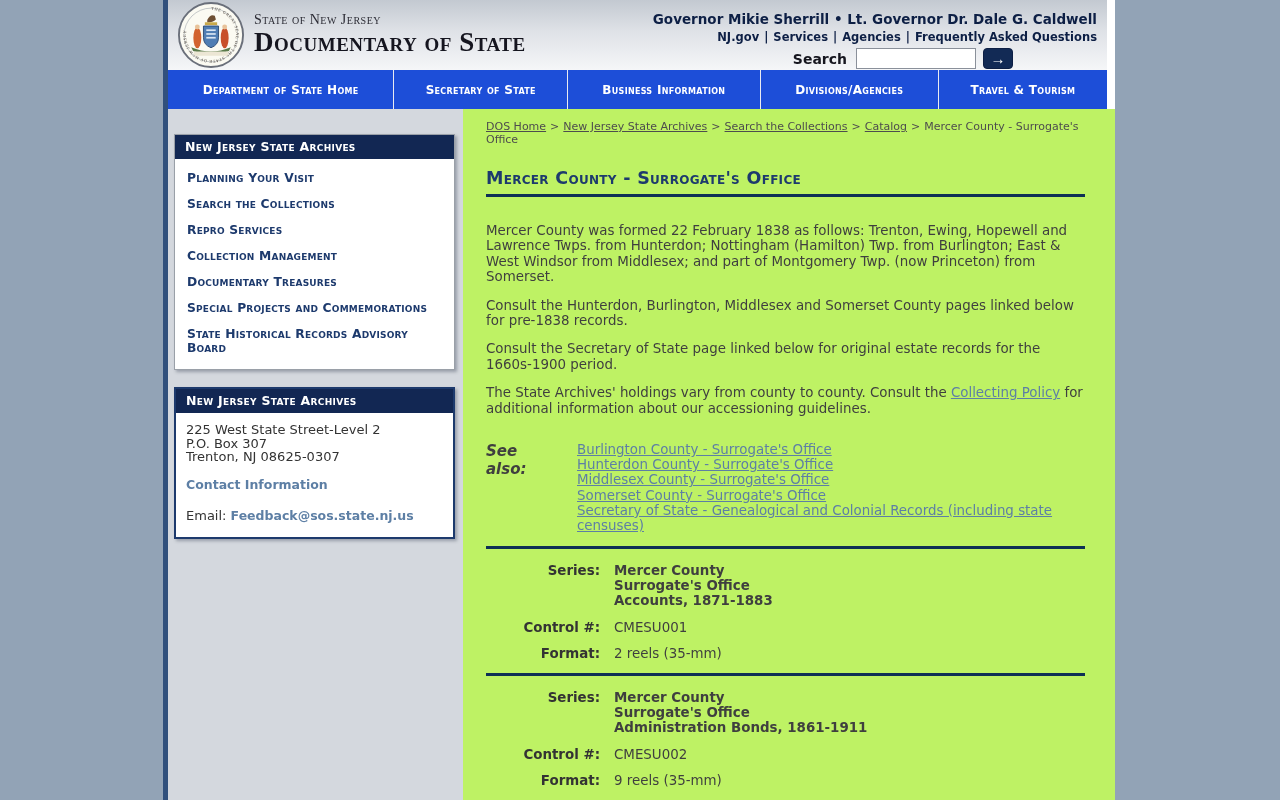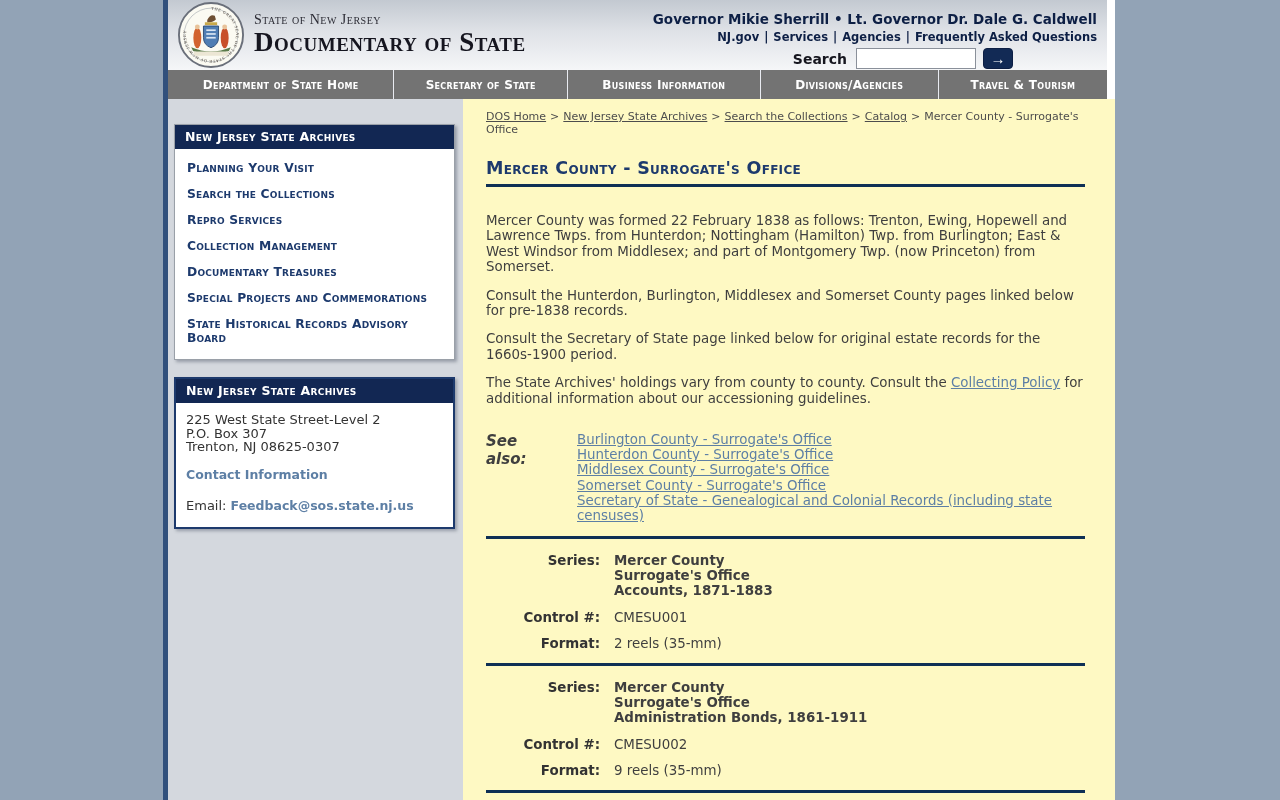--- a/index.html
+++ b/index.html
@@ -34,21 +34,21 @@
   .gov-line { font-size: 13.5px; font-weight: bold; color: #0d1f45; }
   .quick-links { margin-top: 3px; font-size: 11.5px; font-weight: bold; color: #0d1f45; }
   .quick-links a { color: #0d1f45; text-decoration: none; }
   .qsep { padding: 0 5px; color: #0d1f45; }
   .search-row { margin-top: 4px; margin-right: 84px; display: flex; justify-content: flex-end; align-items: center; }
   .search-lbl { font-size: 14px; font-weight: bold; color: #16161f; margin-right: 9px; }
   .search-input { width: 120px; height: 21px; border: 1px solid #8a909a; background: #fff; font-size: 12px; padding: 0 4px; }
   .search-btn { margin-left: 7px; width: 30px; height: 21px; background: #122a55; border: 1px solid #0d1f45; border-radius: 4px; color: #fff; cursor: pointer; display: flex; align-items: center; justify-content: center; }
   .search-btn .arrow { font-size: 15px; font-weight: bold; line-height: 1; color: #fff; }
   
-  .nav { height: 29px; margin-right: 8px; background: #737373; display: flex; flex: 0 0 auto; }
+  .nav { height: 39px; margin-right: 8px; background: #1d4ed8; display: flex; flex: 0 0 auto; }
   .nav-item {
     display: flex; align-items: center; justify-content: center;
     color: #fff; text-decoration: none;
     font-variant: small-caps; font-weight: bold; font-size: 12px; letter-spacing: .3px;
   }
   .nav-item + .nav-item { border-left: 1px solid #e9ebf1; }
   .nw0 { width: 24%; } .nw1 { width: 18.5%; } .nw2 { width: 20.5%; } .nw3 { width: 19%; } .nw4 { width: 18%; }
   
   .content-row { display: flex; flex: 1 1 auto; min-height: 0; background: #fff; }
   .sidebar { width: 295px; flex: 0 0 295px; background: #d4d8de; padding: 25px 8px 0 6px; }
@@ -63,21 +63,21 @@
     color: #1d3a6d; text-decoration: none;
     font-variant: small-caps; font-weight: bold; font-size: 12.3px; line-height: 14px; letter-spacing: .2px;
   }
   .sbox.contact { margin-top: 17px; border: 2px solid #1d3a6d; }
   .contact-body { padding: 10px 10px 14px; }
   .addr div { font-size: 13px; line-height: 13.5px; color: #333; }
   .contact-link { display: inline-block; margin-top: 13px; font-size: 12.5px; font-weight: bold; color: #5d7fa5; text-decoration: none; }
   .email-row { margin-top: 15px; font-size: 13px; color: #333; }
   .email-link { font-size: 12.5px; font-weight: bold; color: #5d7fa5; text-decoration: none; }
   
-  .main { flex: 1 1 auto; background: #fef9c3; padding: 11px 30px 0 23px; overflow: hidden; }
+  .main { flex: 1 1 auto; background: #bef264; padding: 11px 30px 0 23px; overflow: hidden; }
   .breadcrumb { font-size: 11px; color: #4d4d4d; }
   .breadcrumb a { color: #4d4d4d; text-decoration: underline; }
   .bsep { padding: 0 4px; }
   .title {
     margin-top: 23px;
     font-variant: small-caps; font-weight: bold; font-size: 17.5px; letter-spacing: .3px;
     color: #1d3a6d; line-height: 19px;
   }
   .trule { height: 3px; background: #0e3055; margin-top: 6px; }
   .paras { margin-top: 26px; }

